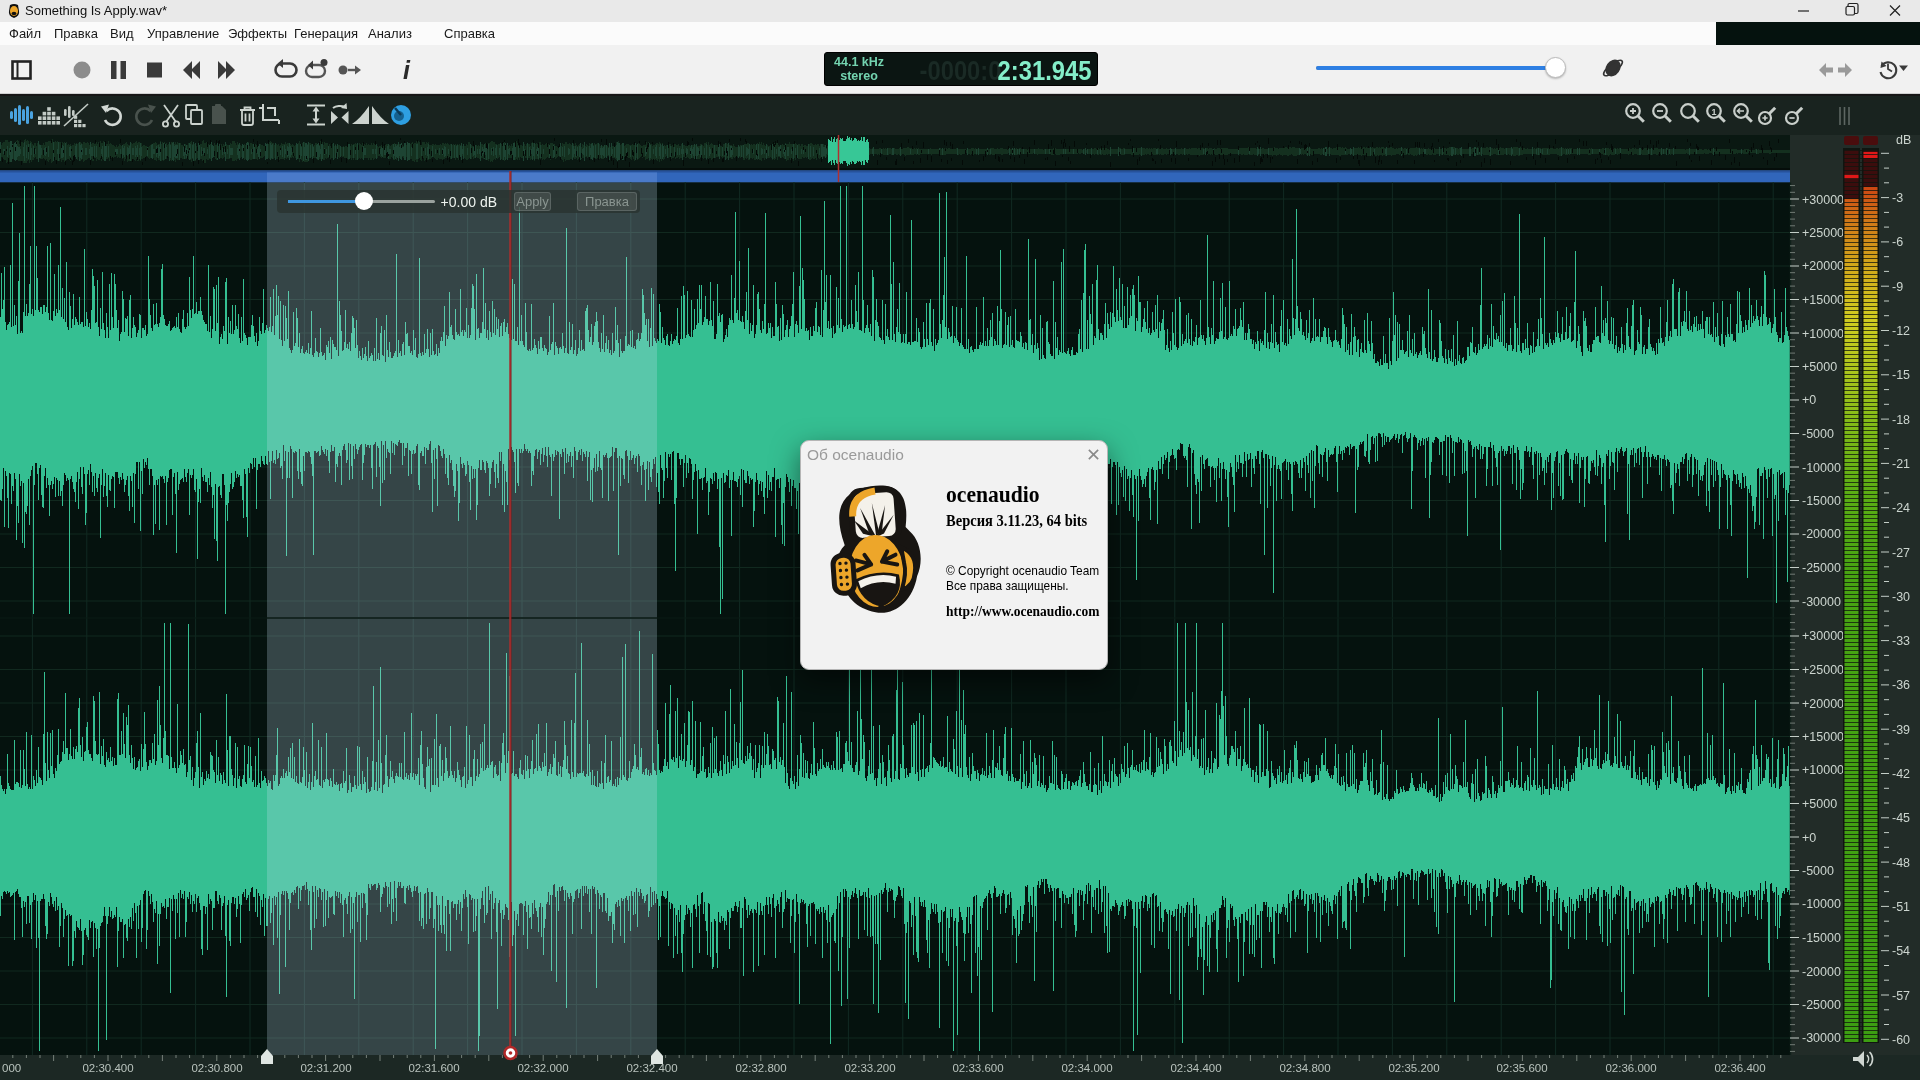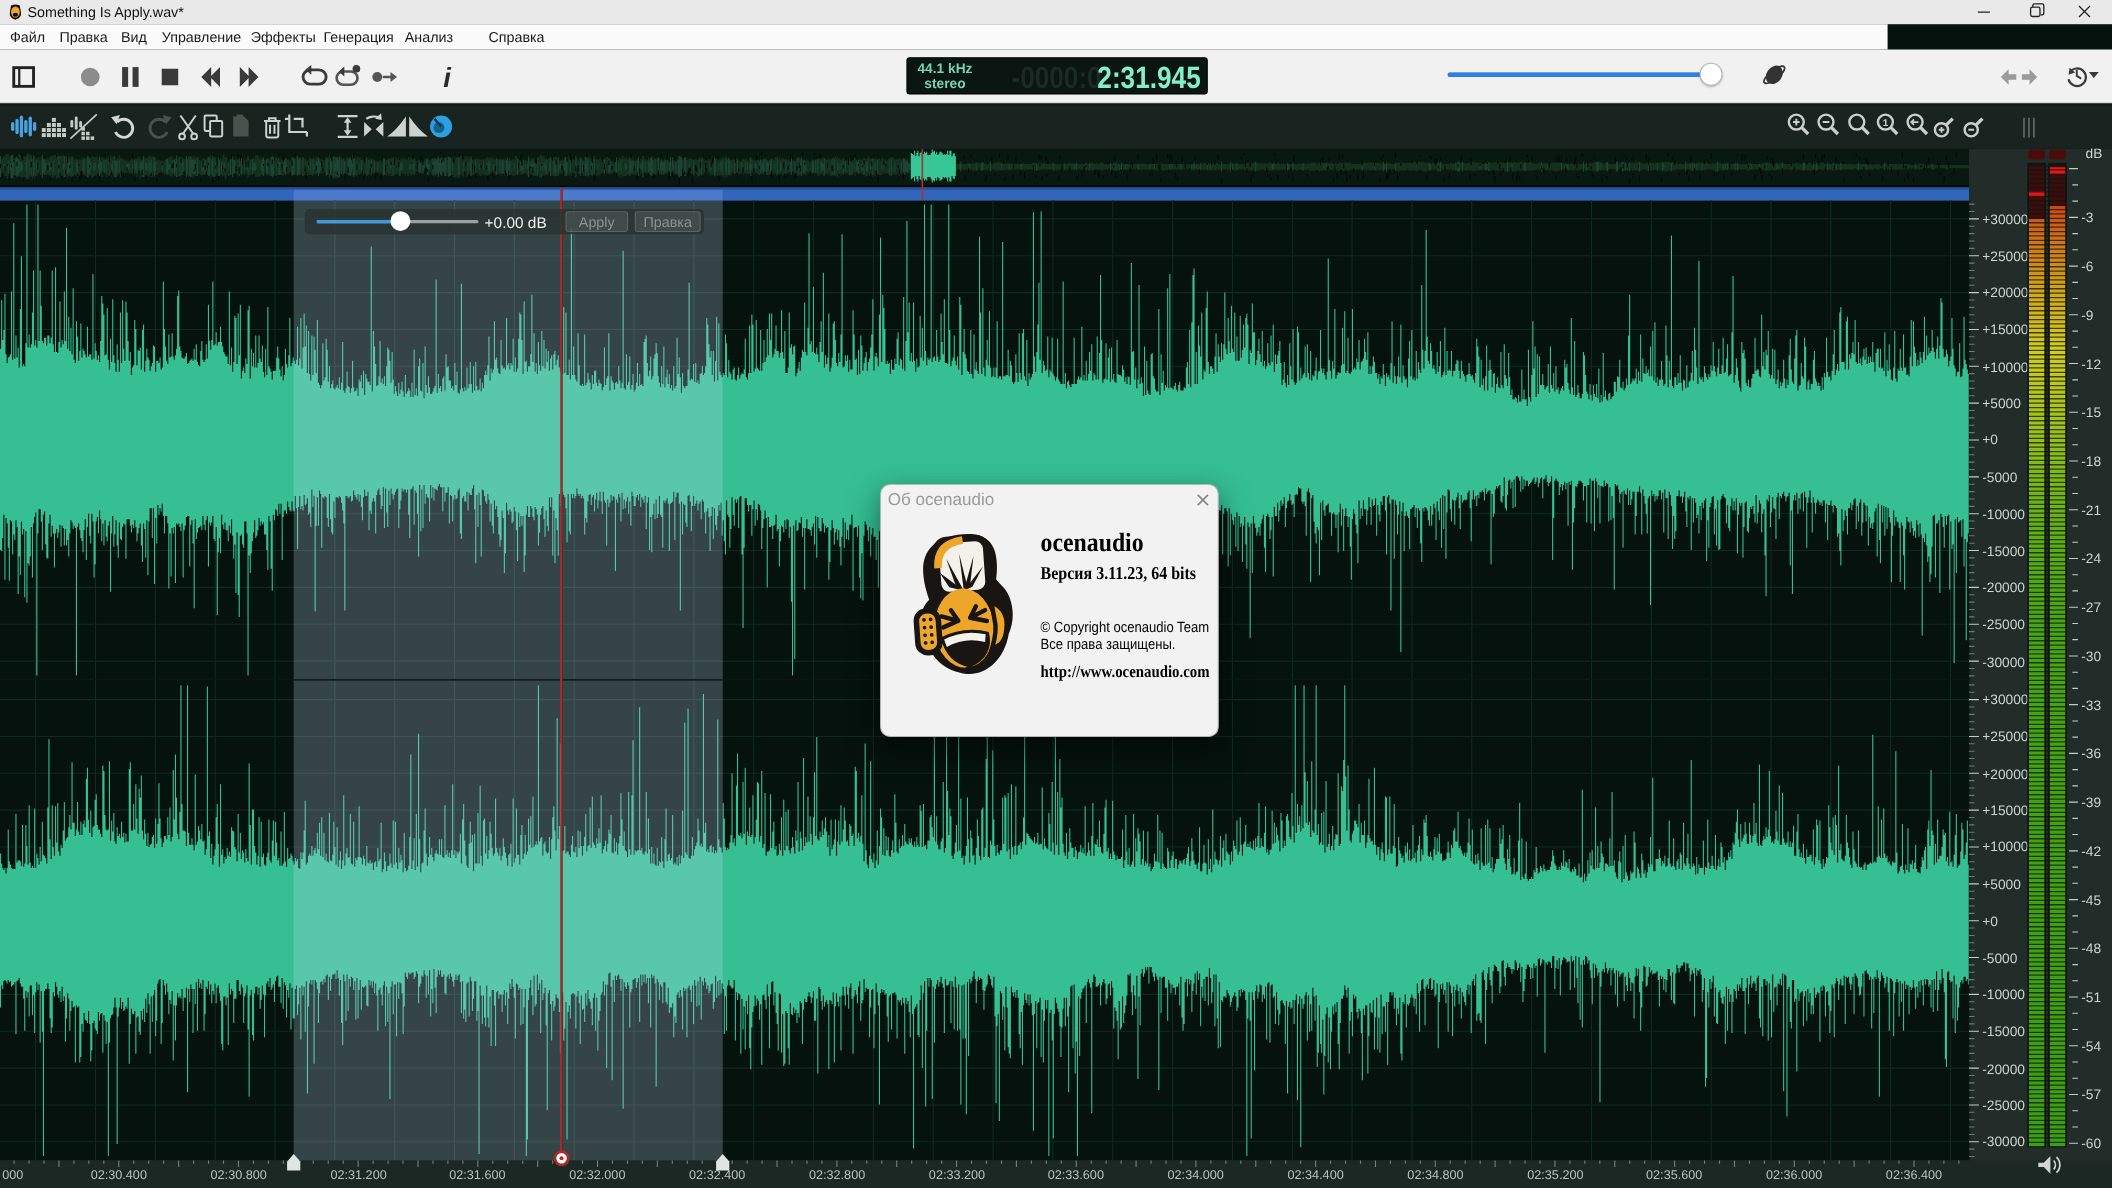--- a/index.html
+++ b/index.html
@@ -616,21 +616,21 @@
       </g>
   <path d="M1840 107 v18 M1844.5 107 v18 M1849 107 v18" stroke="#5d6662" stroke-width="1.6"></path>
 </svg>
 
 <div id="gain" class="abs">
   <div class="track">
         <div class="f"></div>
       </div>
   <div class="knob"></div>
   <div class="val">+0.00 dB</div>
-  <div class="btn" style="left:237px;width:57px">Apply</div>
+  <div class="btn" style="left:237px;width:37px">Apply</div>
   <div class="btn" style="left:300px;width:60px">Правка</div>
 </div>
 
 <div id="dlg" class="abs">
   <div class="cap">Об ocenaudio</div>
   <svg class="abs" style="right:7px;top:7px" width="13" height="13" viewBox="0 0 14 14">
     <path d="M2 2 L12 12 M12 2 L2 12" stroke="#8a8a8a" stroke-width="1.8"></path>
   </svg>
   <svg class="abs" style="left:28px;top:38px" width="94" height="138" viewBox="0 0 94 138">
     <g transform="rotate(-4 47 69)">

